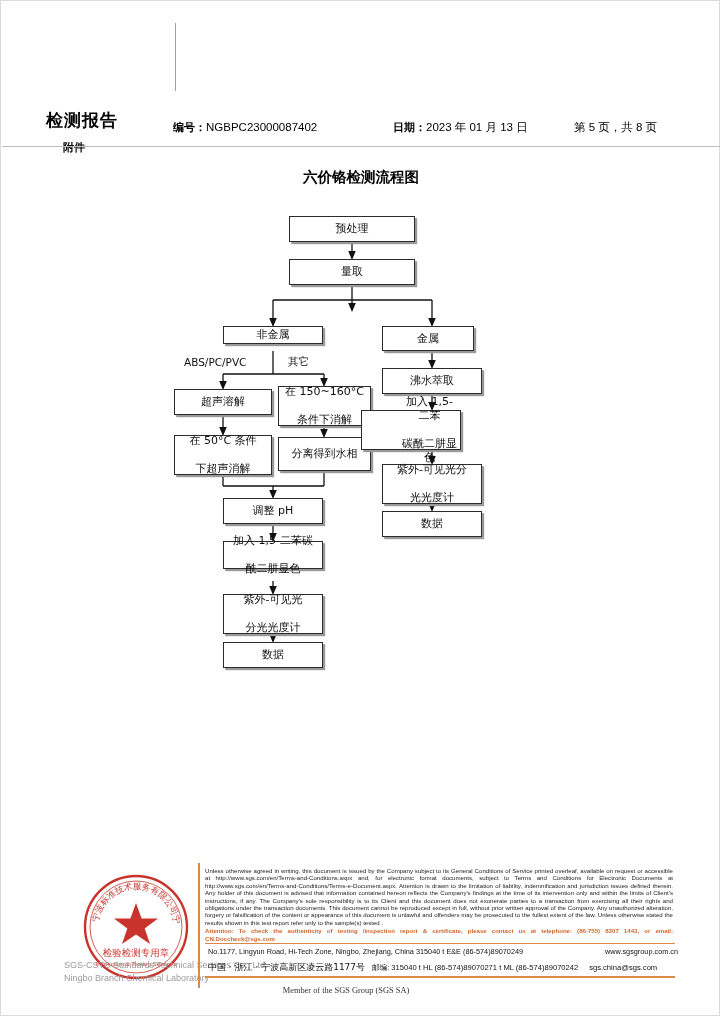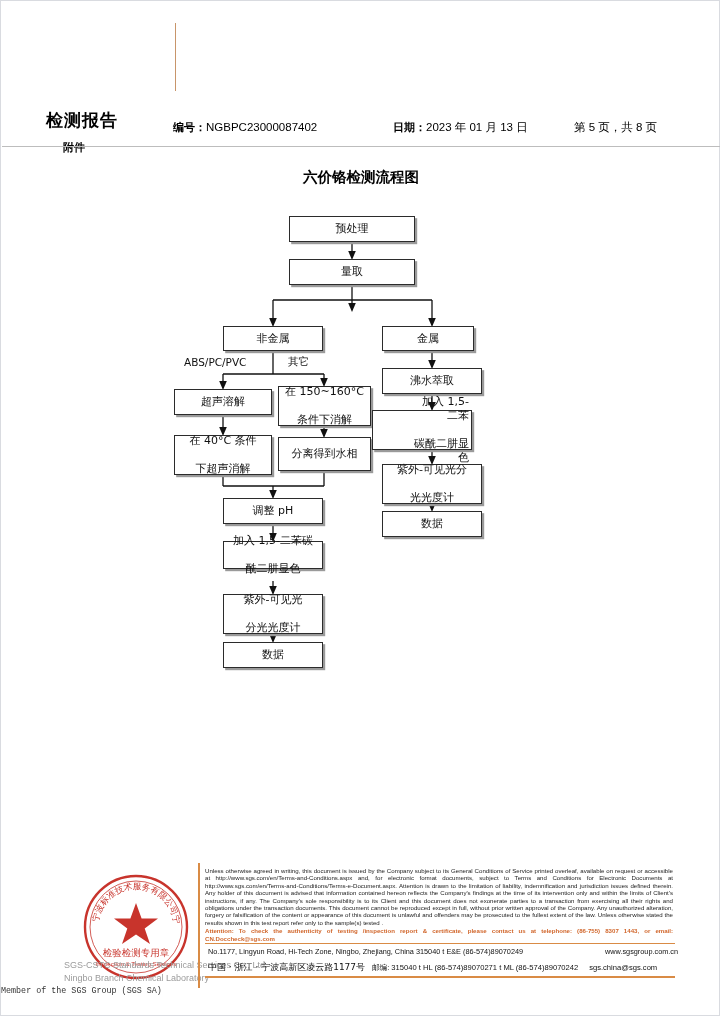--- a/index.html
+++ b/index.html
@@ -54,21 +54,21 @@
   }
   .flow { position:absolute; left:0; top:195px; width:720px; height:500px; }
   .flow svg { position:absolute; left:0; top:0; }
 
   .node {
     position:absolute; box-sizing:border-box;
     border:1px solid #2b2b2b;
     background:#fff;
     box-shadow:2.2px 2.2px 0 0 #9a9a9a;
     display:flex; align-items:center; justify-content:center;
-    text-align:right;
+    text-align:center;
     font-family:"DejaVu Sans", sans-serif;
     font-size:11px; line-height:14px;
     color:#111;
     padding:0 2px;
   }
   .elabel {
     position:absolute;
     font-family:"DejaVu Sans", sans-serif;
     font-size:10.5px; white-space:nowrap; color:#111;
   }
@@ -95,22 +95,22 @@
     display:flex; justify-content:space-between;
   }
   .addr-cn {
     position:absolute; left:206px; top:98px; width:470px;
     font-size:9px; font-family:"DejaVu Sans", sans-serif; color:#111;
     white-space:nowrap;
   }
   .addr-cn .mono { font-family:"Liberation Sans", sans-serif; font-size:7.6px; }
   .fsep-h2 { position:absolute; left:203px; top:113px; width:470px; height:2px; background:#d98b45; }
   .member {
-    position:absolute; left:0; top:985px; width:690px; text-align:left;
-    font-size:8.4px; font-family:Liberation Mono, monospace; color:#333;
+    position:absolute; left:0; top:985px; width:690px; text-align:center;
+    font-size:8.4px; font-family:Liberation Serif, serif; color:#333;
   }
 </style>
 </head>
 <body>
 
 <div class="page">
 
   <div class="logo-vline"></div>
 
   <div class="report-title">检测报告</div>
@@ -167,46 +167,46 @@
         <line x1="431" y1="254" x2="431" y2="265" marker-end="url(#ah)"></line>
         <line x1="431" y1="308" x2="431" y2="312" marker-end="url(#ah)"></line>
       </g>
     </svg>
   <div class="node" style="left: 288px; top: 20px; width: 126px; height: 26px; flex-direction: column;">
         <span>预处理</span>
       </div>
       <div class="node" style="left: 288px; top: 63px; width: 126px; height: 26px; flex-direction: column;">
         <span>量取</span>
       </div>
-      <div class="node" style="left: 222px; top: 130px; width: 100px; height: 25px; flex-direction: column;">
+      <div class="node" style="left: 222px; top: 130px; width: 100px; height: 18px; flex-direction: column;">
         <span>非金属</span>
       </div>
       <div class="node" style="left: 381px; top: 130px; width: 92px; height: 25px; flex-direction: column;">
         <span>金属</span>
       </div>
       <div class="node" style="left: 173px; top: 193px; width: 98px; height: 26px; flex-direction: column;">
         <span>超声溶解</span>
       </div>
       <div class="node" style="left: 277px; top: 190px; width: 93px; height: 40px; flex-direction: column;">
         <span>在 150~160°C</span>
         <br>
         <span>条件下消解</span>
       </div>
       <div class="node" style="left: 173px; top: 239px; width: 98px; height: 40px; flex-direction: column;">
-        <span>在 40°C 条件</span>
+        <span>在 50°C 条件</span>
         <br>
         <span>下超声消解</span>
       </div>
       <div class="node" style="left: 277px; top: 241px; width: 93px; height: 34px; flex-direction: column;">
         <span>分离得到水相</span>
       </div>
       <div class="node" style="left: 381px; top: 172px; width: 100px; height: 26px; flex-direction: column;">
         <span>沸水萃取</span>
       </div>
-      <div class="node" style="left: 371px; top: 214px; width: 100px; height: 40px; flex-direction: column; padding-left: 39px;">
+      <div class="node" style="left: 360px; top: 214px; width: 100px; height: 40px; flex-direction: column; padding-left: 39px;">
         <span>加入 1,5-二苯</span>
         <br>
         <span>碳酰二肼显色</span>
       </div>
       <div class="node" style="left: 381px; top: 268px; width: 100px; height: 40px; flex-direction: column;">
         <span>紫外-可见光分</span>
         <br>
         <span>光光度计</span>
       </div>
       <div class="node" style="left: 381px; top: 315px; width: 100px; height: 26px; flex-direction: column;">

